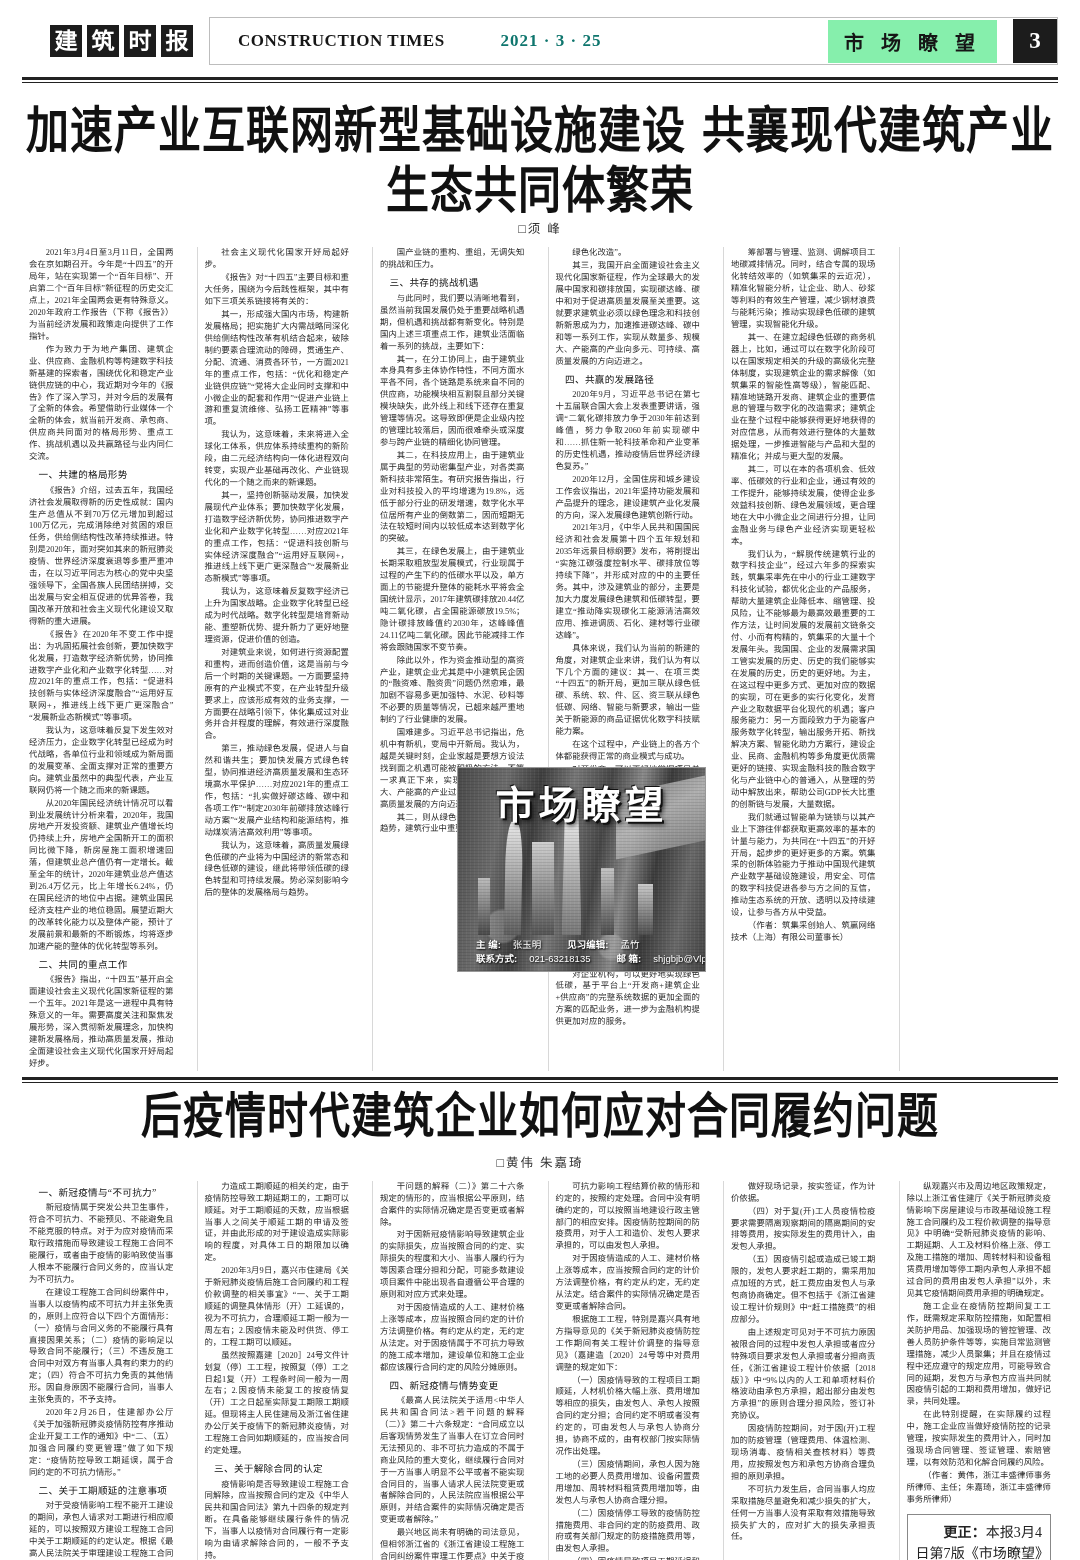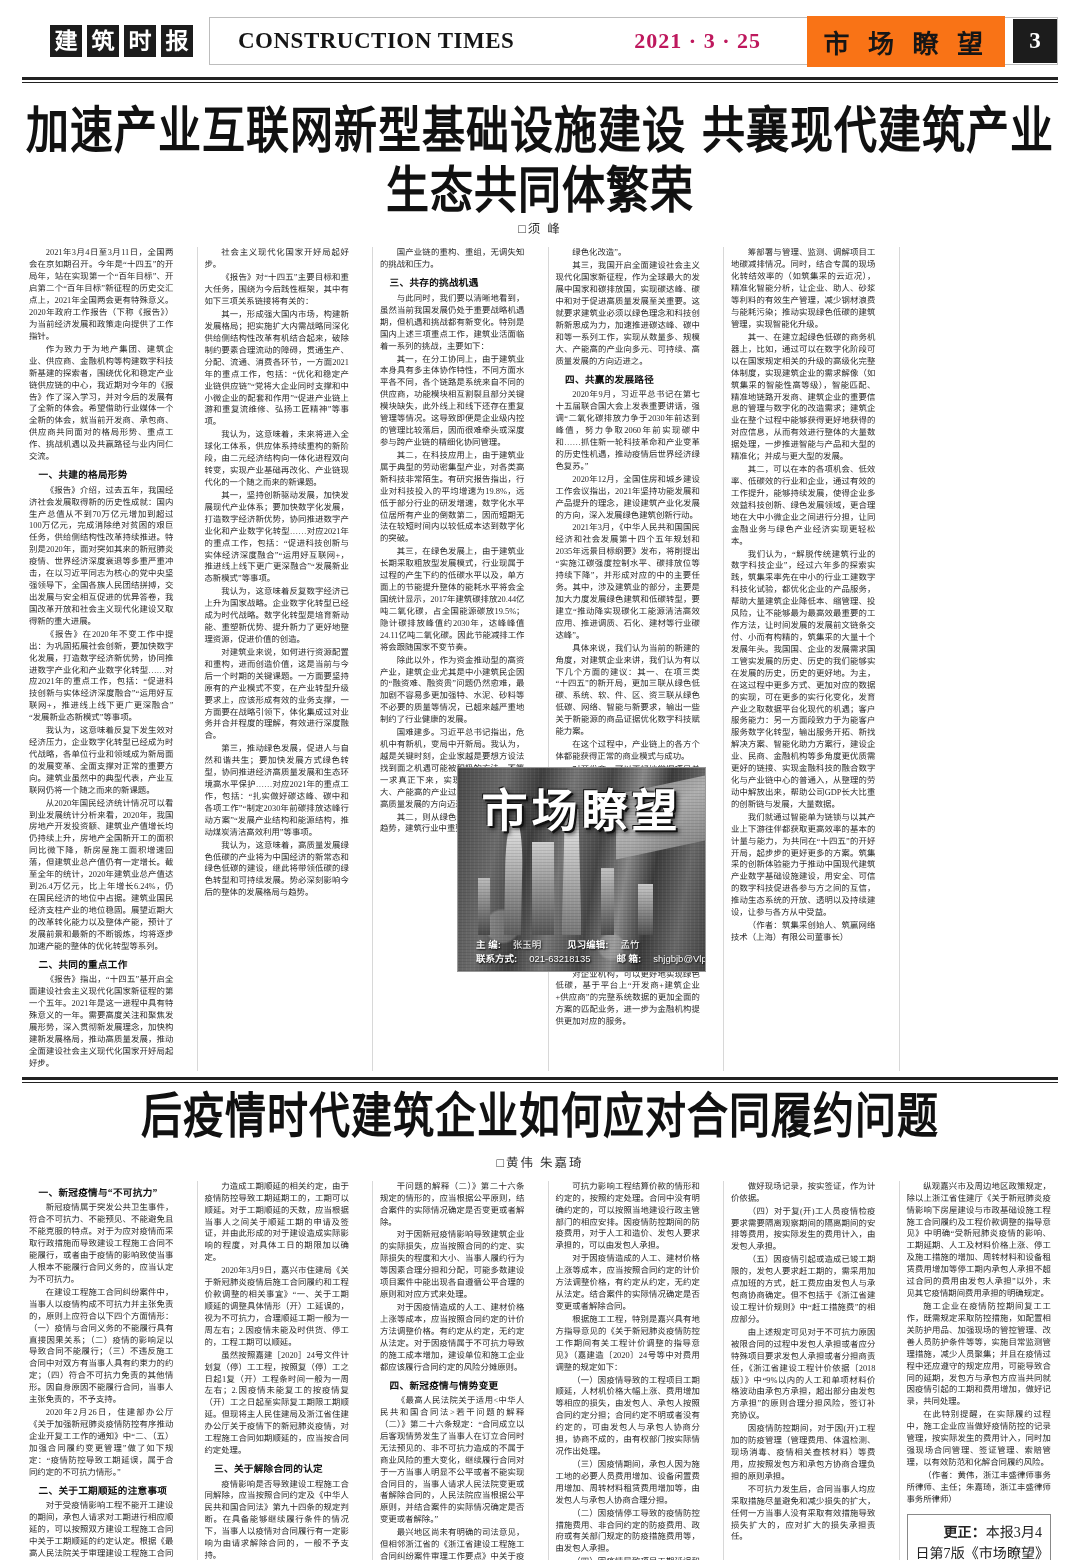--- a/index.html
+++ b/index.html
@@ -22,30 +22,30 @@
     font-family:"DejaVu Serif",serif;
     font-size:23px;line-height:32px;text-align:center;
     font-weight:700;
     letter-spacing:0;
   }
   .masthead-bar{
     flex:1;border:1px solid #bdbdbd;height:46px;display:flex;align-items:center;
     position:relative;background:#fff;
   }
   .mb-en{
-    font-family:"Liberation Serif",serif;font-weight:700;font-size:23px;
+    font-family:"Liberation Serif",serif;font-weight:700;font-size:17px;
     letter-spacing:.5px;margin-left:28px;color:#161616;
   }
   .mb-date{
-    font-family:"Liberation Serif",serif;font-weight:700;font-size:22px;
-    margin-left:120px;color:#be185d;letter-spacing:1px;
+    font-family:"Liberation Serif",serif;font-weight:700;font-size:17px;
+    margin-left:56px;color:#0f766e;letter-spacing:1px;
   }
   .mb-section{
-    margin-left:auto;margin-right:8px;background:#f97316;
-    padding:7px 16px;font-size:26px;font-weight:700;letter-spacing:6px;
+    margin-left:auto;margin-right:16px;background:#86efac;
+    padding:7px 16px;font-size:20px;font-weight:700;letter-spacing:6px;
     color:#161616;
   }
   .mb-page{
     background:#1c1c1c;color:#fff;width:44px;height:44px;
     display:flex;align-items:center;justify-content:center;
     font-size:23px;font-weight:700;font-family:"Liberation Serif",serif;
   }
   .rule-thick{height:3px;background:#222;margin:5px 0 0 0;}
   .rule-thin{height:1px;background:#222;margin-top:2px;}
 
@@ -70,21 +70,21 @@
     box-sizing:border-box;
     font-size:8.4px;
     line-height:1.42;
     text-align:justify;
     color:#2a2a2a;
     position:relative;
   }
   .col + .col{border-left:1px solid #d8d8d8;}
   .col p{margin:0 0 1px 0;text-indent:2em;}
   .col h3{
-    font-size:9.6px;margin:5px 0 3px 0;font-weight:700;color:#111;
+    font-size:9.6px;margin:5px 0 3px 0;font-weight:400;color:#111;
     text-indent:1em;letter-spacing:.3px;
   }
 
   
   .photo-wrap{
     position:absolute;left:457px;top:709px;width:249px;height:205px;
     overflow:hidden;border:1px solid #999;box-sizing:border-box;
   }
   .photo-img{
     position:absolute;inset:0;
@@ -109,21 +109,21 @@
   .t4{left:58%;width:5%;height:33%;background:linear-gradient(180deg,#c4c4c4,#4e4e4e);}
   .t5{left:8%;width:5%;height:28%;background:linear-gradient(180deg,#bcbcbc,#4a4a4a);}
   .t6{left:73%;width:6%;height:25%;background:linear-gradient(180deg,#c9c9c9,#505050);}
   .grain{
     position:absolute;inset:0;opacity:.30;
     background-image:repeating-linear-gradient(0deg,rgba(0,0,0,.30) 0 1px,transparent 1px 3px),
                      repeating-linear-gradient(90deg,rgba(255,255,255,.16) 0 1px,transparent 1px 4px);
   }
   .photo-title{
     position:absolute;top:6px;left:0;right:0;text-align:center;
-    font-size:46px;font-weight:700;color:#fff;letter-spacing:4px;
+    font-size:39px;font-weight:700;color:#fff;letter-spacing:4px;
     font-family:"DejaVu Sans","Liberation Sans",sans-serif;
     text-shadow:2px 2px 0 #111,-1px -1px 0 #111,3px 3px 5px rgba(0,0,0,.8);
   }
   .photo-credits{
     position:absolute;left:6px;right:6px;bottom:5px;
     color:#fff;font-size:9.5px;line-height:1.5;
     text-shadow:1px 1px 2px #000;
     font-family:"Liberation Sans",sans-serif;
   }
   .pc-row{display:flex;gap:14px;}

